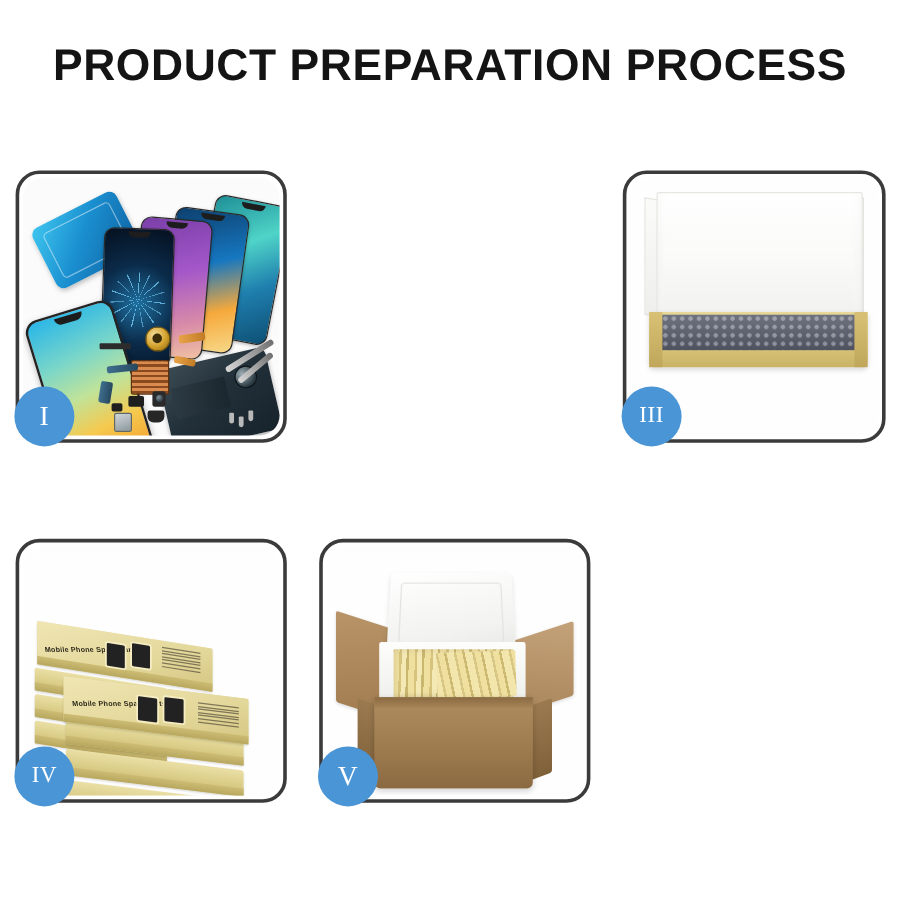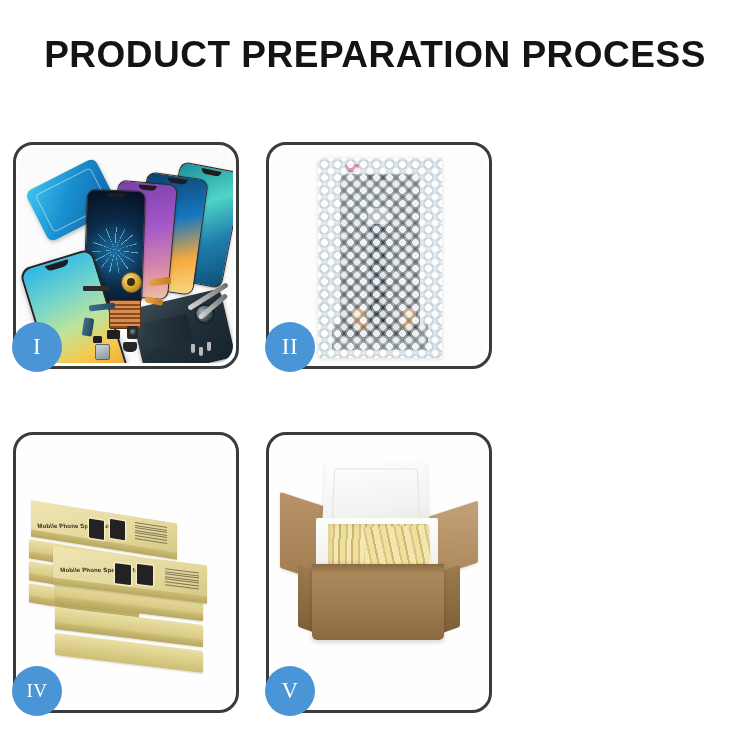--- a/index.html
+++ b/index.html
@@ -60,21 +60,21 @@
     left: 3px; top: 3px; right: 3px; bottom: 3px;
     border-radius: 17px;
     overflow: hidden;
     background: #fdfdfd;
   }
   
   .col-1 { left: 13px;  width: 226px; }
   .col-2 { left: 266px; width: 226px; }
   .col-3 { left: 519px; width: 219px; }
   .row-1 { top: 142px;  height: 227px; }
-  .row-2 { top: 432px;  height: 281px; }
+  .row-2 { top: 449px;  height: 220px; }
 
   
   .step-badge {
     position: absolute;
     left: -4px;
     bottom: -6px;
     width: 50px; height: 50px;
     border-radius: 50%;
     background: #4a95d6;
     color: #ffffff;
@@ -473,37 +473,36 @@
       <div class="pt pt-lcdchip" style="left:76px;  top:196px;"></div>
       <div class="pt pt-scr" style="left:172px; top:196px;"></div>
       <div class="pt pt-scr" style="left:180px; top:199px;"></div>
       <div class="pt pt-scr" style="left:188px; top:194px;"></div>
       <div class="pt pt-tool" style="left:166px; top:146px; transform:rotate(-32deg);"></div>
       <div class="pt pt-tool" style="left:176px; top:156px; width:36px; transform:rotate(-40deg);"></div>
     </div>
     <div class="step-badge">I</div>
   </div>
 
-  <div class="panel col-2 row-1">
+
+  <div class="panel col-3 row-1">
     <div class="panel-photo">
-      <div class="p2-bg"></div>
-      <div class="p2-bag">
-        <div class="p2-lcd"></div>
-        <div class="p2-flexcol"></div>
-        <div class="p2-conn"></div>
-        <div class="p2-bottomband"></div>
-        <div class="p2-gold1"></div>
-        <div class="p2-gold2"></div>
-        <div class="p2-pinklbl"></div>
-        <div class="p2-bubbles"></div>
+      <div class="p3-bg"></div>
+      <div class="p3-lidflapL"></div>
+      <div class="p3-lidflapR"></div>
+      <div class="p3-lidback"></div>
+      <div class="p3-foam"></div>
+      <div class="p3-tray">
+        <div class="p3-trayinner"></div>
+        <div class="p3-traylipL"></div>
+        <div class="p3-traylipR"></div>
       </div>
     </div>
-    <div class="step-badge">II</div>
+    <div class="step-badge badge-wide">III</div>
   </div>
-
 
   <div class="panel col-1 row-2">
     <div class="panel-photo">
       <div class="p4-bg"></div>
       <div class="p4-stack">
 
         <div class="kbox" style="left:10px;  top:110px; width:110px; height:19px; transform:skewY(9deg);">
             <div class="edge"></div>
           </div>
         <div class="kbox" style="left:10px;  top:132px; width:110px; height:19px; transform:skewY(9deg);">

